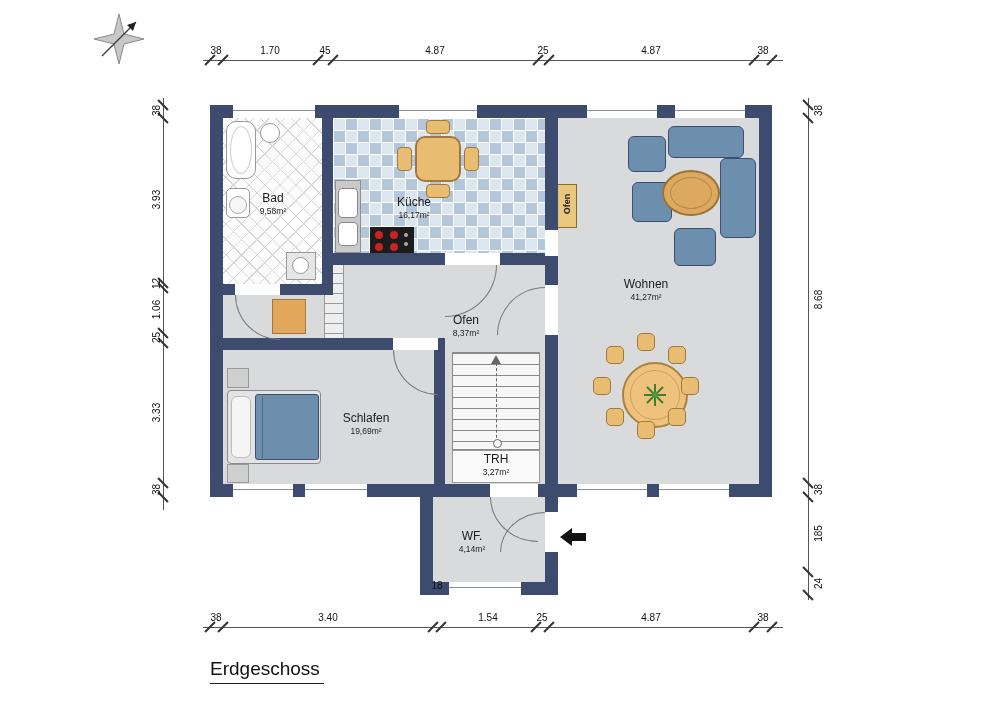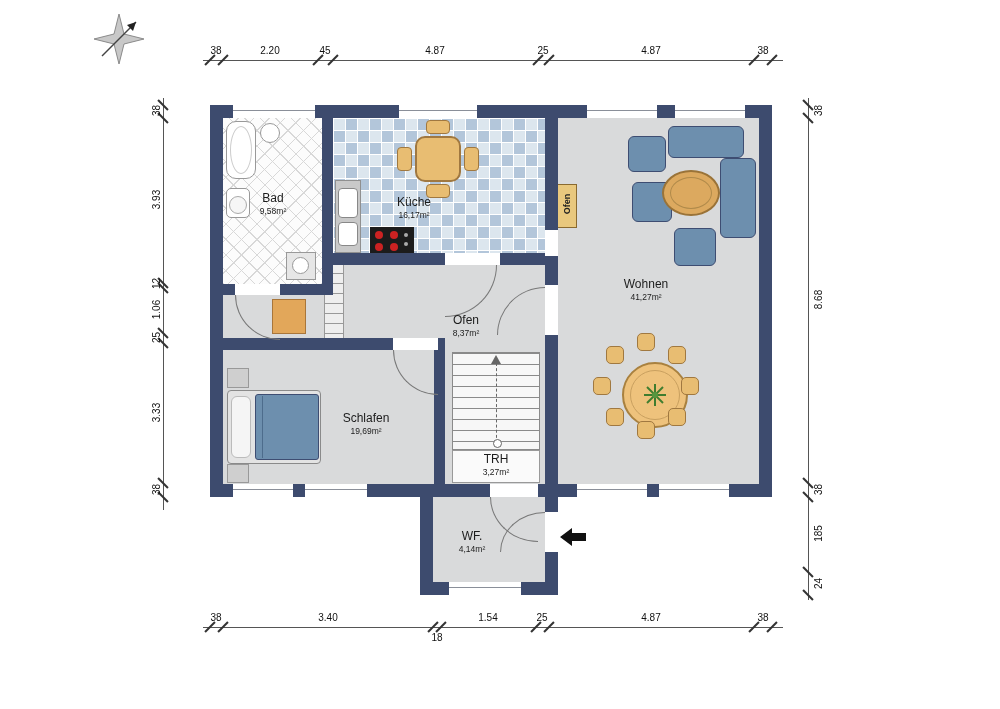--- a/index.html
+++ b/index.html
@@ -219,39 +219,39 @@
   <div class="dimline" style="left:203px;top:60px;width:580px;height:1px;"></div>
   <div class="tick" style="left:209px;top:53px;width:2px;height:14px;"></div>
   <div class="tick" style="left:222px;top:53px;width:2px;height:14px;"></div>
   <div class="tick" style="left:317px;top:53px;width:2px;height:14px;"></div>
   <div class="tick" style="left:332px;top:53px;width:2px;height:14px;"></div>
   <div class="tick" style="left:537px;top:53px;width:2px;height:14px;"></div>
   <div class="tick" style="left:548px;top:53px;width:2px;height:14px;"></div>
   <div class="tick" style="left:753px;top:53px;width:2px;height:14px;"></div>
   <div class="tick" style="left:771px;top:53px;width:2px;height:14px;"></div>
   <div class="dlbl" style="left:196px;top:45px;width:40px;">38</div>
-  <div class="dlbl" style="left:250px;top:45px;width:40px;">2.20</div>
+  <div class="dlbl" style="left:250px;top:45px;width:40px;">1.70</div>
   <div class="dlbl" style="left:305px;top:45px;width:40px;">45</div>
   <div class="dlbl" style="left:415px;top:45px;width:40px;">4.87</div>
   <div class="dlbl" style="left:523px;top:45px;width:40px;">25</div>
   <div class="dlbl" style="left:631px;top:45px;width:40px;">4.87</div>
   <div class="dlbl" style="left:743px;top:45px;width:40px;">38</div>
 
   <div class="dimline" style="left:203px;top:627px;width:580px;height:1px;"></div>
   <div class="tick" style="left:209px;top:620px;width:2px;height:14px;"></div>
   <div class="tick" style="left:222px;top:620px;width:2px;height:14px;"></div>
   <div class="tick" style="left:432px;top:620px;width:2px;height:14px;"></div>
   <div class="tick" style="left:440px;top:620px;width:2px;height:14px;"></div>
   <div class="tick" style="left:535px;top:620px;width:2px;height:14px;"></div>
   <div class="tick" style="left:548px;top:620px;width:2px;height:14px;"></div>
   <div class="tick" style="left:753px;top:620px;width:2px;height:14px;"></div>
   <div class="tick" style="left:771px;top:620px;width:2px;height:14px;"></div>
   <div class="dlbl" style="left:196px;top:612px;width:40px;">38</div>
   <div class="dlbl" style="left:308px;top:612px;width:40px;">3.40</div>
-  <div class="dlbl" style="left:417px;top:632px;width:40px;">18</div>
+  <div class="dlbl" style="left:417px;top:580px;width:40px;">18</div>
   <div class="dlbl" style="left:468px;top:612px;width:40px;">1.54</div>
   <div class="dlbl" style="left:522px;top:612px;width:40px;">25</div>
   <div class="dlbl" style="left:631px;top:612px;width:40px;">4.87</div>
   <div class="dlbl" style="left:743px;top:612px;width:40px;">38</div>
 
   <div class="dimline" style="left:163px;top:98px;width:1px;height:412px;"></div>
   <div class="tick" style="left:156px;top:104px;width:14px;height:2px;"></div>
   <div class="tick" style="left:156px;top:117px;width:14px;height:2px;"></div>
   <div class="tick" style="left:156px;top:282px;width:14px;height:2px;"></div>
   <div class="tick" style="left:156px;top:287px;width:14px;height:2px;"></div>
@@ -281,14 +281,15 @@
   <div class="dlbl v" style="left:798px;top:578px;width:40px;">24</div>
 
   <div class="abs" style="left:92px;top:12px;">
     <svg width="54" height="54" viewBox="0 0 54 54">
       <polygon points="27,2 32,22 52,27 32,32 27,52 22,32 2,27 22,22" fill="#c8c8c8" stroke="#8a8a8a" stroke-width="1"></polygon>
       <line x1="44" y1="10" x2="10" y2="44" stroke="#444" stroke-width="1.5"></line>
       <polygon points="44,10 35,13 41,19" fill="#222"></polygon>
     </svg>
   </div>
 
+  <div id="title">Erdgeschoss</div>
 
 </div>
 
 </body></html>

